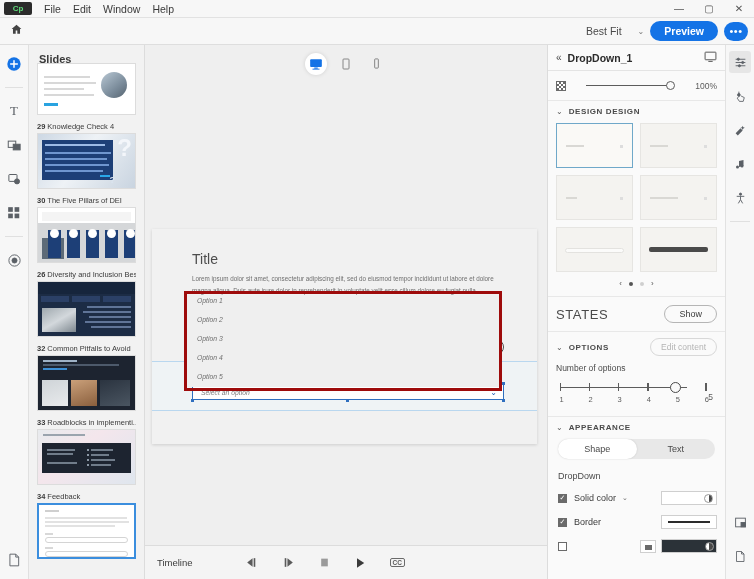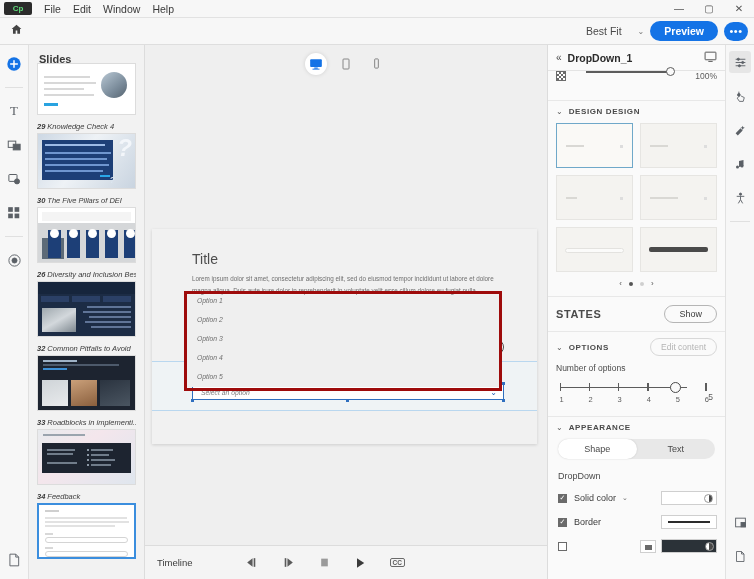--- a/index.html
+++ b/index.html
@@ -62,21 +62,21 @@
   .rail-ic.plus { color:#fff; }
   .rail-sep { width:18px; height:1px; background:#e0e0e0; margin:0 0 12px 0; }
   .rail-bottom { margin-top:auto; margin-bottom:8px; }
 
   
   .slides-panel {
     width:116px; flex:0 0 116px; background:#f2f2f2; border-right:1px solid #dcdcdc;
     overflow:hidden; position:relative;
   }
   .slides-hd { font-size:11px; font-weight:bold; color:#3a3a3a; padding:8px 0 4px 10px; }
-  .slide-list { padding:8px 8px;font-style:italic; }
+  .slide-list { padding:8px 8px; }
   .slide-item { margin-bottom:7px; }
   .slide-cap { font-size:7.5px; color:#3a3a3a; margin-bottom:2px; white-space:nowrap; overflow:hidden; }
   .slide-cap b { font-weight:bold; margin-right:2px; }
   .thumb { width:100%; height:56px; border:1px solid #dcdcdc; background:#fff; position:relative; overflow:hidden; }
   .thumb.sel { border:2px solid #3b8ede; }
 
   
   .t-partial { background:#fff; }
   .t-partial .ln { position:absolute; height:2px; background:#d8d8d8; left:6px; }
   .t-partial .circ { position:absolute; right:8px; top:8px; width:26px; height:26px; border-radius:50%;
@@ -177,21 +177,21 @@
   .rightpanel {
     width:178px; flex:0 0 178px; background:#fafafa; border-left:1px solid #dcdcdc;
     display:flex; flex-direction:column; overflow:hidden; position:relative;
   }
   .rp-head { height:26px; flex:0 0 26px; display:flex; align-items:center; padding:0 8px;
              border-bottom:1px solid #e4e4e4; }
   .rp-collapse { color:#4a4a4a; font-size:10px; margin-right:6px; cursor:pointer; }
   .rp-title { font-size:10.5px; font-weight:bold; color:#2b2b2b; }
   .rp-screen { margin-left:auto; color:#4a4a4a; font-size:11px; }
 
-  .rp-opacity { height:30px; display:flex; padding:0 8px; gap:20px;
+  .rp-opacity { height:30px; display:flex; align-items:center; padding:0 8px; gap:20px;
                 border-bottom:1px solid #e8e8e8; }
   .checker {
     width:10px; height:10px;
     background-image:
       linear-gradient(45deg,#6b6b6b 25%,transparent 25%,transparent 75%,#6b6b6b 75%),
       linear-gradient(45deg,#6b6b6b 25%,transparent 25%,transparent 75%,#6b6b6b 75%);
     background-size:4px 4px; background-position:0 0,2px 2px; background-color:#fff;
     border:1px solid #6b6b6b;
   }
   .sl-track { flex:1; height:1.5px; background:#5c5c5c; position:relative; }
@@ -212,21 +212,21 @@
   .dcard .wide { position:absolute; left:8px; right:8px; top:20px; height:5px;
                  border:1px solid #e3e2df; border-radius:3px; background:#fbfbfa; }
   .dcard .dark { position:absolute; left:8px; right:8px; top:19px; height:5px;
                  border-radius:2px; background:#4a4a4a; }
   .dots { display:flex; align-items:center; justify-content:center; gap:7px; margin-top:7px; }
   .dot { width:4px; height:4px; border-radius:50%; background:#cfcfcf; }
   .dot.on { background:#555; }
   .arrw { font-size:8px; color:#555; cursor:pointer; }
 
   .states-row { display:flex; align-items:center; padding:8px; border-bottom:1px solid #e8e8e8; }
-  .states-lbl { font-size:11px; font-weight:bold; letter-spacing:.6px; color:#4a4a4a; }
+  .states-lbl { font-size:13px; font-weight:normal; letter-spacing:.6px; color:#4a4a4a; }
   .pill {
     margin-left:auto; border:1px solid #b5b5b5; border-radius:10px; background:#fafafa;
     font-size:9px; color:#3a3a3a; padding:3px 14px; cursor:pointer;
   }
   .pill.ghost { color:#b4b4b4; border-color:#d8d8d8; font-size:8.5px; padding:3px 10px; }
 
   .opt-lbl { font-size:8.5px; color:#4a4a4a; margin-bottom:9px; }
   .numslider { position:relative; height:26px; margin:0 4px; }
   .ns-line { position:absolute; left:0; right:26px; top:5px; height:1.3px; background:#5c5c5c; }
   .ns-tick { position:absolute; top:1px; width:1.3px; height:8px; background:#5c5c5c; }

